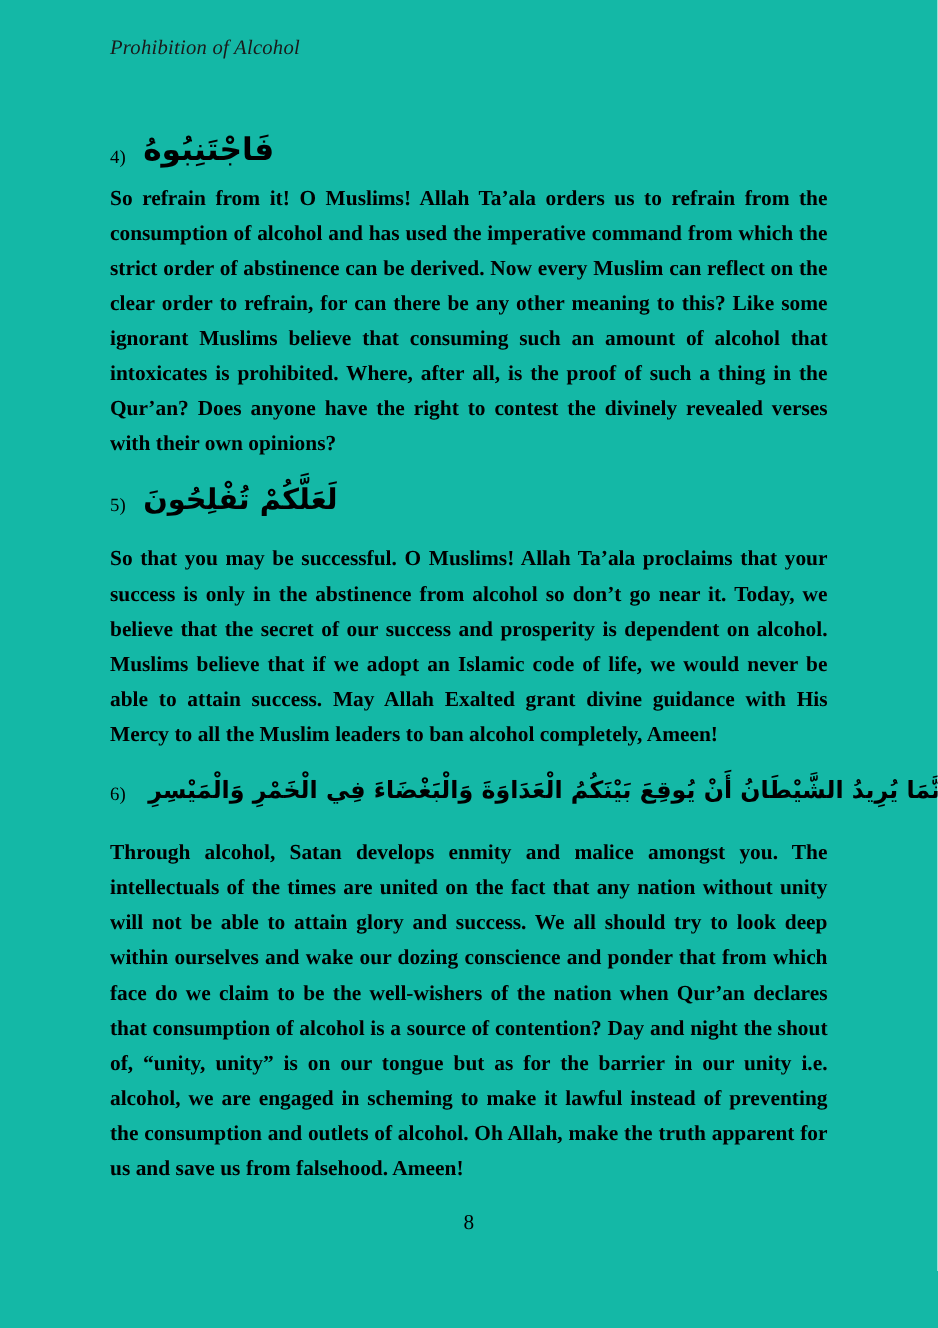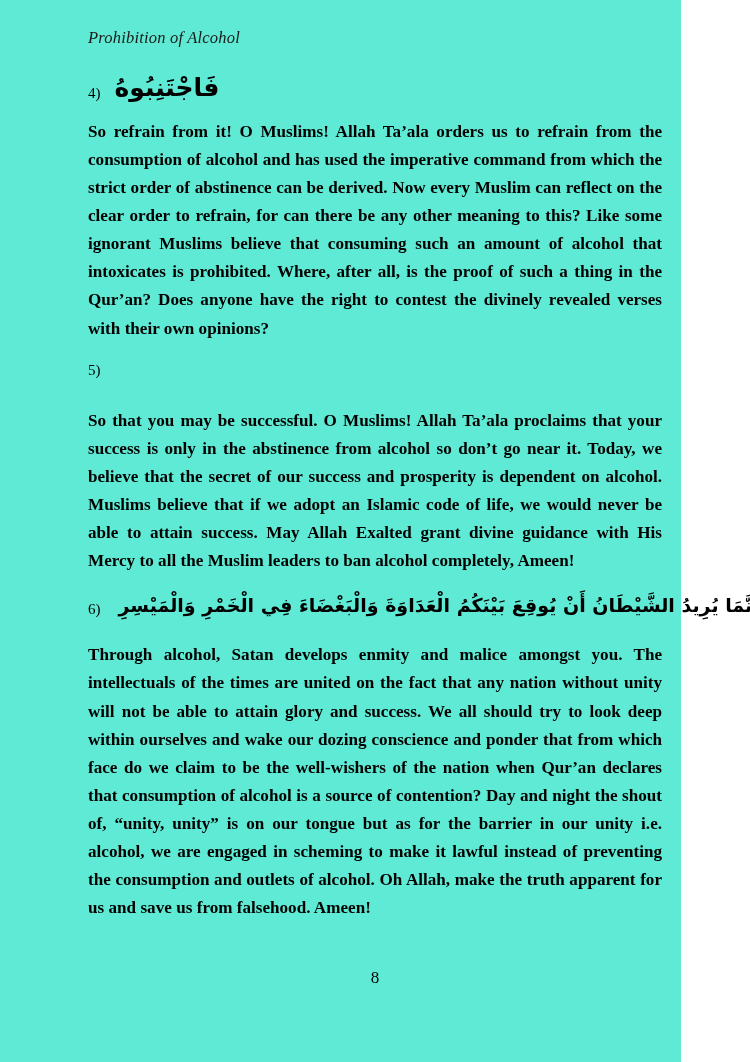--- a/index.html
+++ b/index.html
@@ -12,24 +12,23 @@
     height: 1062px;
     position: relative;
     font-family: "Liberation Serif", "DejaVu Serif", serif;
     color: #000000;
     overflow: hidden;
   }
 
   .page {
     position: absolute;
     left: 0; top: 0;
-    width: 670px;
+    width: 750px;
     height: 1062px;
-    background: #5eead4;
-    padding-left: 11px;
+    background: #14b8a6;
   }
 
   .content {
     position: absolute;
     left: 88px;
     top: 28px;
     width: 574px;
   }
 
   
@@ -67,21 +66,21 @@
   .quote-arabic {
     direction: rtl;
     unicode-bidi: bidi-override;
     font-family: "DejaVu Sans", "Liberation Sans", sans-serif;
     font-weight: bold;
     color: #000;
     line-height: 1.15;
     white-space: nowrap;
     flex: 0 0 auto;
   }
-  .quote-row.q4 .quote-arabic { font-size: 25px; }
+  .quote-row.q4 .quote-arabic { font-size: 25px; margin-top: 32px; }
   .quote-row.q5 .quote-arabic { font-size: 23px; }
   .quote-row.q6 .quote-arabic {
     font-size: 19px;
     letter-spacing: -0.2px;
     padding-left: 4px;
   }
 
   
   .para {
     font-size: 17.1px;
@@ -119,20 +118,21 @@
 
     <div class="quote-row q4">
       <span class="quote-num">4)</span>
       <span class="quote-arabic">فَاجْتَنِبُوهُ</span>
     </div>
 
     <p class="para p1">So refrain from it! O Muslims! Allah Ta’ala orders us to refrain from the consumption of alcohol and has used the imperative command from which the strict order of abstinence can be derived. Now every Muslim can reflect on the clear order to refrain, for can there be any other meaning to this? Like some ignorant Muslims believe that consuming such an amount of alcohol that intoxicates is prohibited. Where, after all, is the proof of such a thing in the Qur’an? Does anyone have the right to contest the divinely revealed verses with their own opinions?</p>
 
     <div class="quote-row q5">
       <span class="quote-num">5)</span>
+      <span class="quote-arabic">لَعَلَّكُمْ تُفْلِحُونَ</span>
     </div>
 
     <p class="para p2">So that you may be successful. O Muslims! Allah Ta’ala proclaims that your success is only in the abstinence from alcohol so don’t go near it. Today, we believe that the secret of our success and prosperity is dependent on alcohol. Muslims believe that if we adopt an Islamic code of life, we would never be able to attain success. May Allah Exalted grant divine guidance with His Mercy to all the Muslim leaders to ban alcohol completely, Ameen!</p>
 
     <div class="quote-row q6">
       <span class="quote-num">6)</span>
       <span class="quote-arabic">إِنَّمَا يُرِيدُ الشَّيْطَانُ أَنْ يُوقِعَ بَيْنَكُمُ الْعَدَاوَةَ وَالْبَغْضَاءَ فِي الْخَمْرِ وَالْمَيْسِرِ</span>
     </div>
 
     <p class="para p3">Through alcohol, Satan develops enmity and malice amongst you. The intellectuals of the times are united on the fact that any nation without unity will not be able to attain glory and success. We all should try to look deep within ourselves and wake our dozing conscience and ponder that from which face do we claim to be the well-wishers of the nation when Qur’an declares that consumption of alcohol is a source of contention? Day and night the shout of, “unity, unity” is on our tongue but as for the barrier in our unity i.e. alcohol, we are engaged in scheming to make it lawful instead of preventing the consumption and outlets of alcohol. Oh Allah, make the truth apparent for us and save us from falsehood. Ameen!</p>

